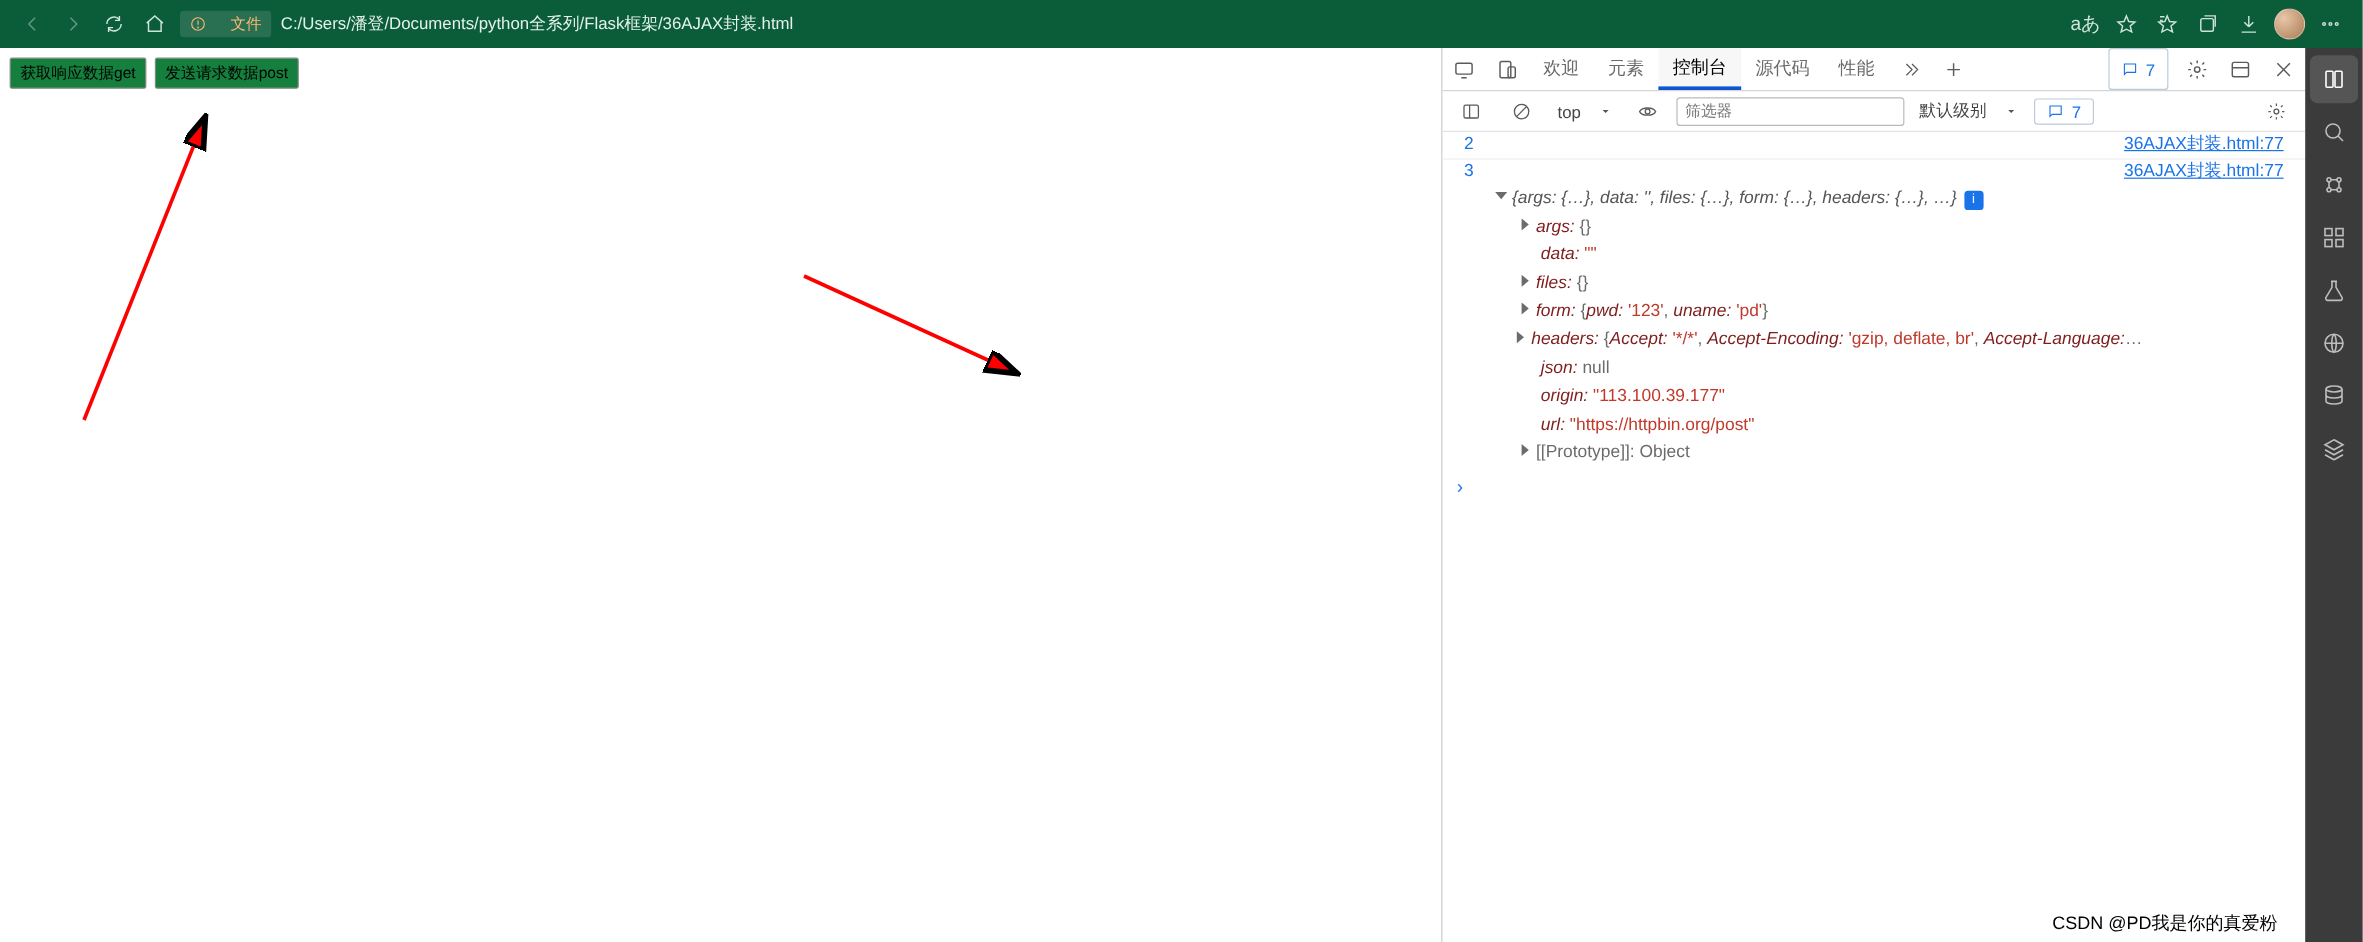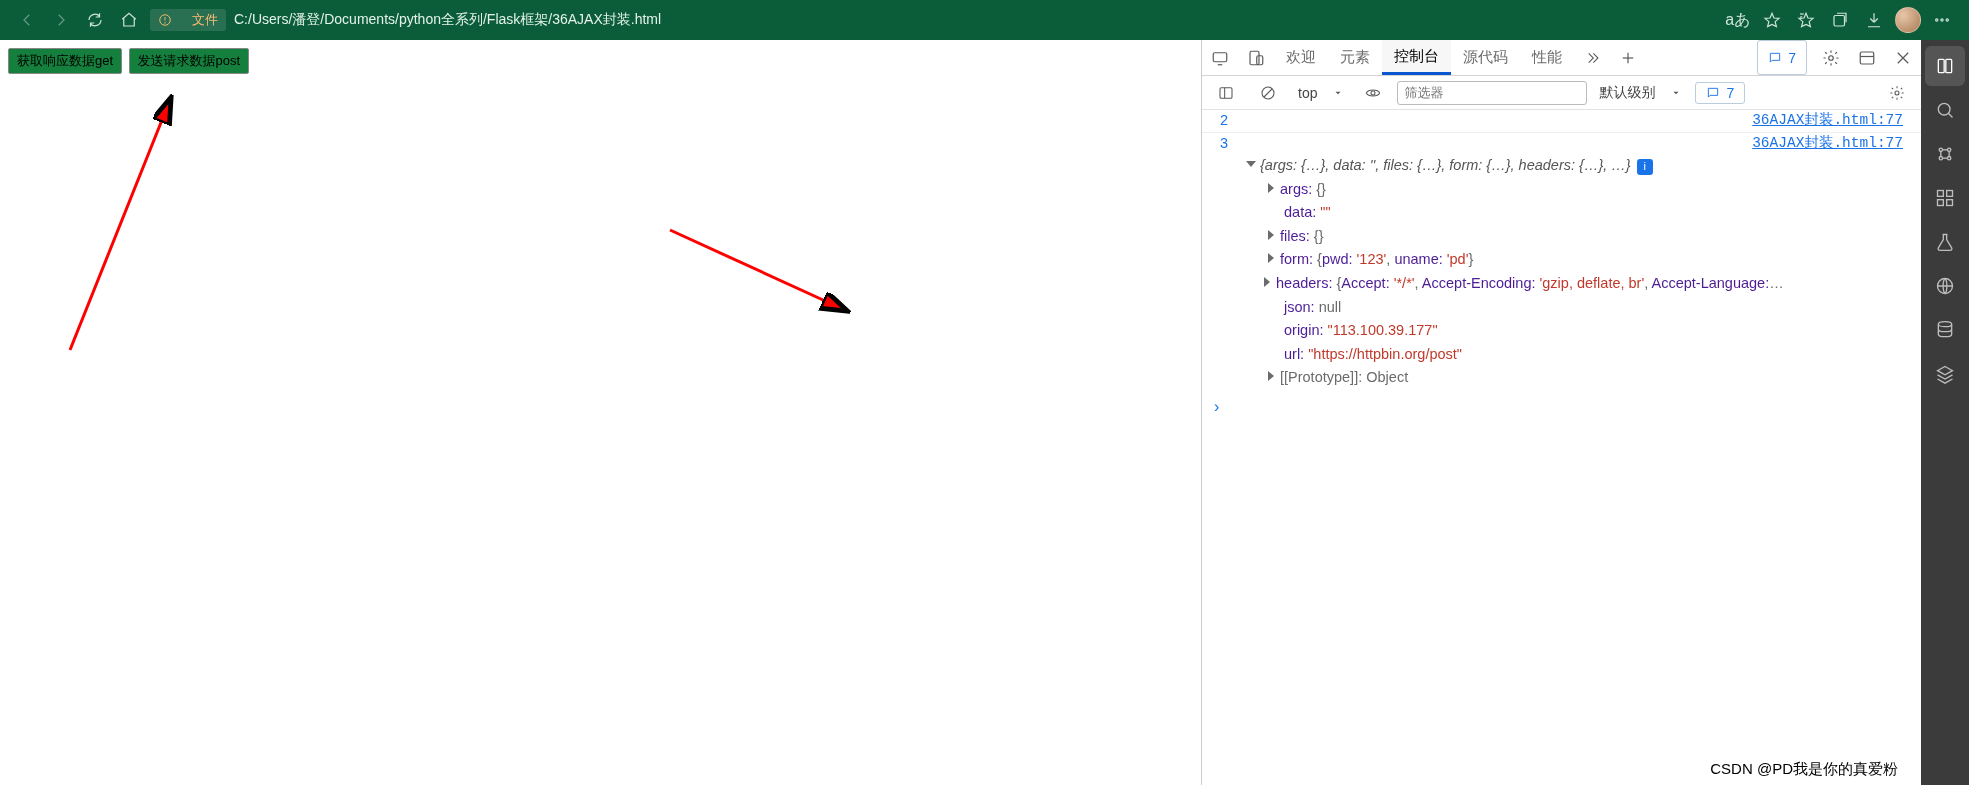--- a/index.html
+++ b/index.html
@@ -35,27 +35,27 @@
   .dt-badge { display:flex; align-items:center; gap:6px; background:#fff; border:1px solid #bcd; padding:2px 10px; color:#1a73e8; border-radius:3px; font-size:14px; margin-right:6px;}
 
   .dt-toolbar { height:34px; display:flex; align-items:center; border-bottom:1px solid #e3e3e3; font-size:14px; color:#444; gap:6px; padding:0 6px;}
   .dt-sel { display:flex; align-items:center; gap:16px; padding:2px 6px; }
   .dt-filter { flex:0 0 150px; height:24px; border:1px solid #bbb; border-radius:3px; padding:0 6px; font-size:13px; color:#888; background:#fff; }
   .dt-toolbar .dt-badge{margin-left:2px;}
 
   .dt-body { flex:1; overflow:auto; font-family:Consolas,monospace; font-size:14.5px; line-height:1.35; }
   .log-row { display:flex; padding:1px 8px 1px 0; }
   .log-row .gutter { width:36px; text-align:right; color:#1a73e8; padding-right:10px;}
-  .log-row .lnk { margin-left:auto; color:#1a73e8; text-decoration:underline; padding-right:10px;font-family:Liberation Mono, monospace;}
+  .log-row .lnk { margin-left:auto; color:#1a73e8; text-decoration:underline; padding-right:10px;}
   .log-row.hr{border-top:1px solid #eee;}
 
   .obj { padding:2px 0 2px 46px; }
   .tri { display:inline-block; width:0; height:0; border-left:6px solid #6b6b6b; border-top:5px solid transparent; border-bottom:5px solid transparent; margin-right:6px; vertical-align:1px;}
   .tri.open{ transform:rotate(90deg); }
-  .key { color:#4c1d95; }
+  .key { color:#7f1d1d;font-style:italic; }
   .str { color:#c0392b; }
   .ital{ font-style:italic; color:#555;}
   .gray{ color:#6b6b6b;}
   .info-ico{ display:inline-flex; width:16px; height:16px; background:#1a73e8; color:#fff; border-radius:3px; font-size:11px; align-items:center; justify-content:center; margin-left:6px; font-family:sans-serif;}
   .prompt { color:#1a73e8; padding:6px 12px; font-size:16px;}
 
   
   .edge-sb { width:48px; background:#3b3b3b; display:flex; flex-direction:column; align-items:center; padding-top:6px; gap:4px;}
   .edge-sb .sb-ico { width:40px; height:40px; display:flex; align-items:center; justify-content:center; color:#bdbdbd; border-radius:6px;}
   .edge-sb .sb-ico:first-child{ background:#555; color:#fff;}

